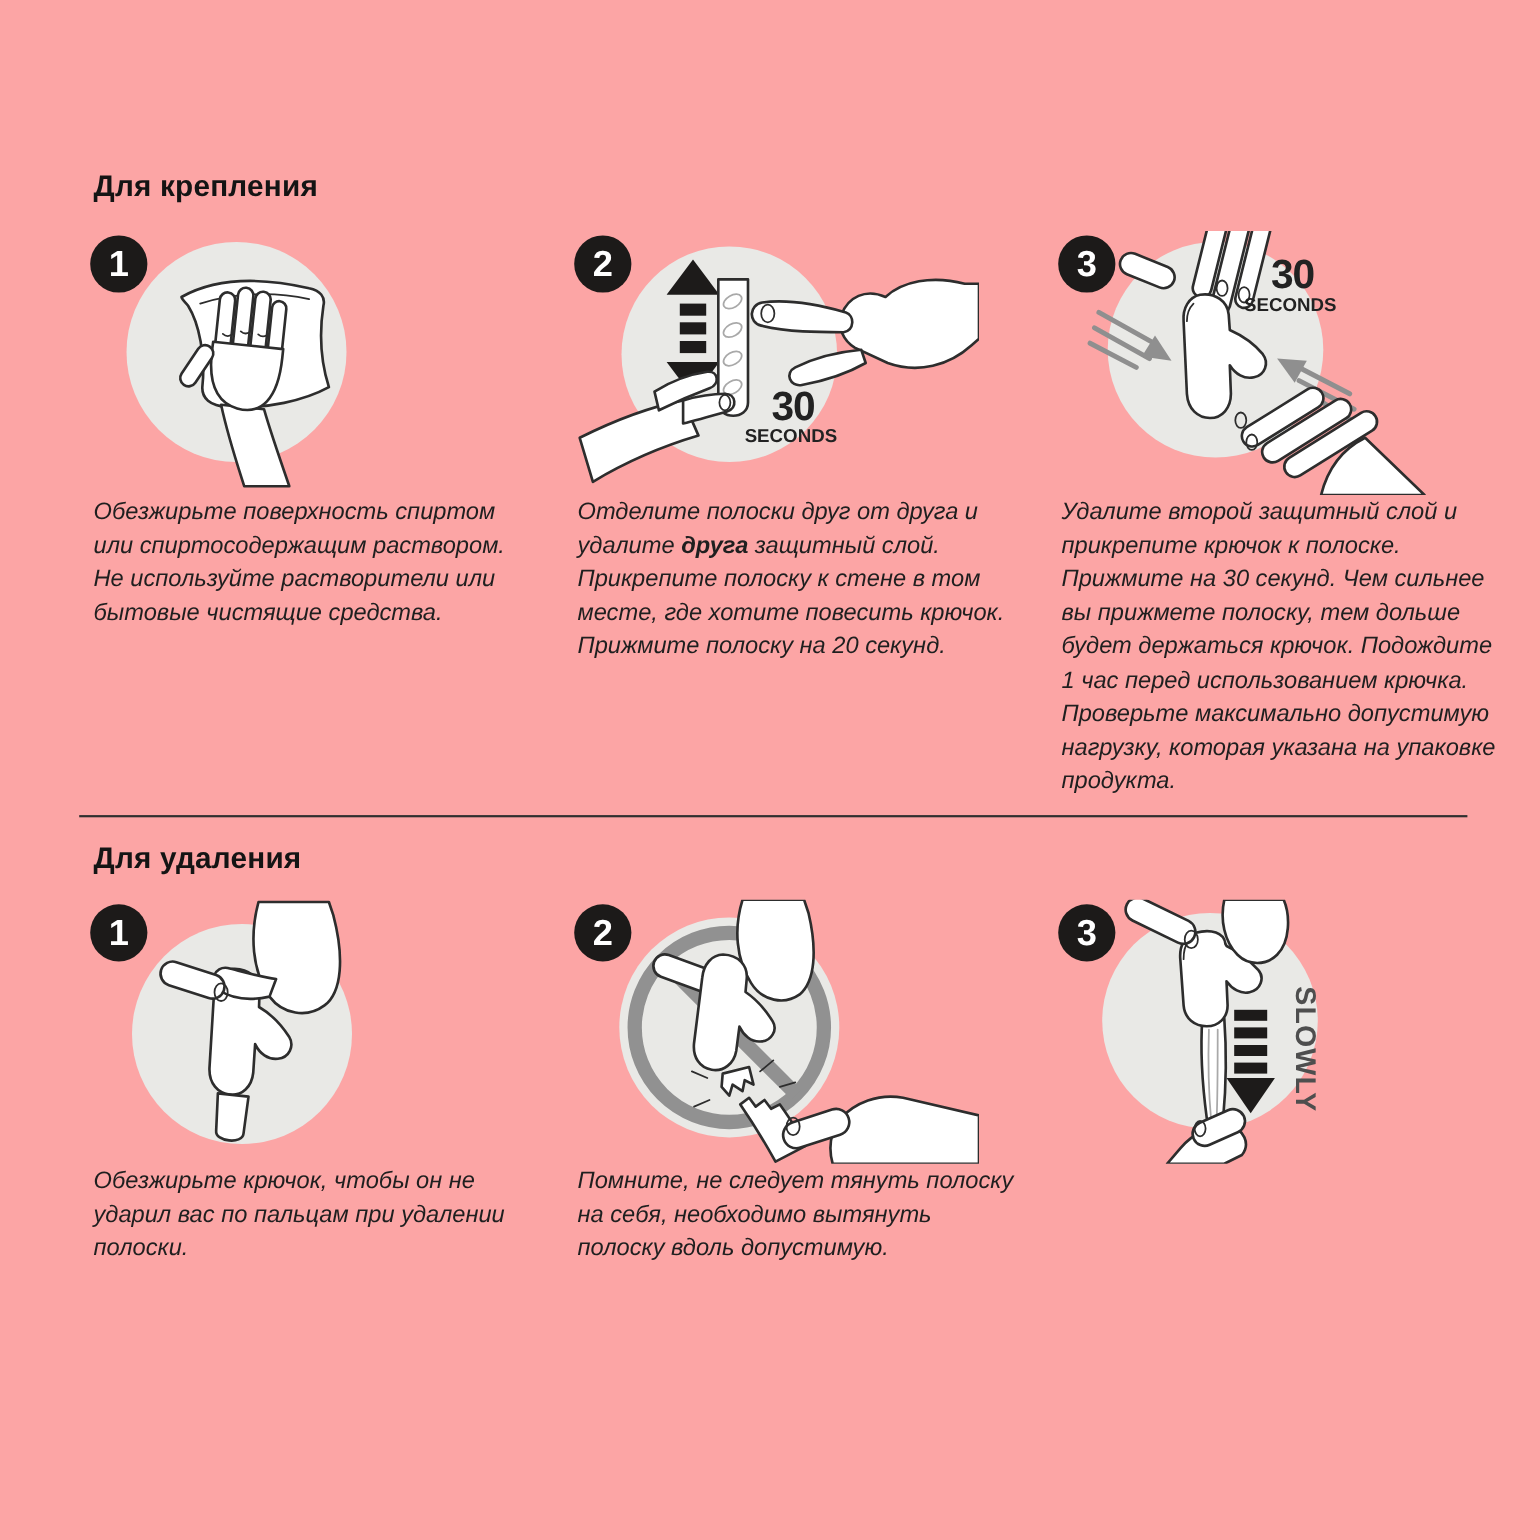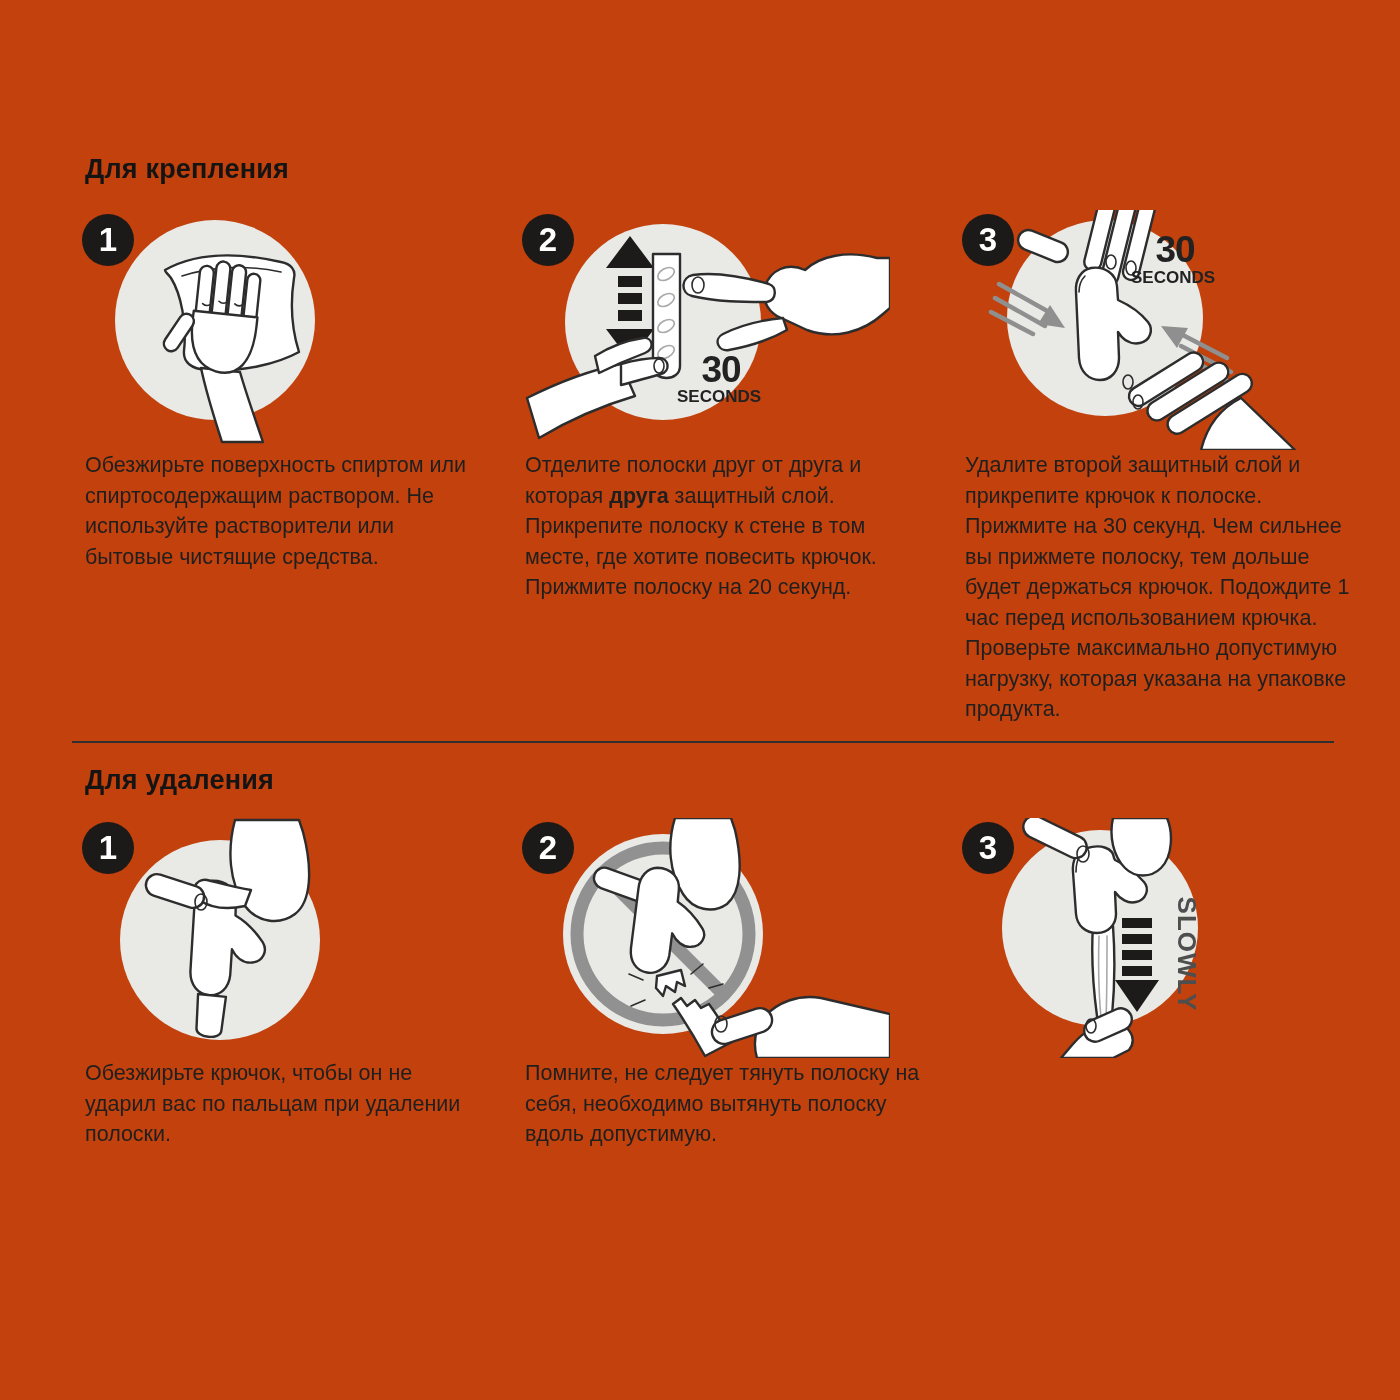--- a/index.html
+++ b/index.html
@@ -1,17 +1,17 @@
 <!DOCTYPE html>
 <html><head>
 <meta charset="utf-8">
 <style>
   html,body { margin:0; padding:0; background:#ffffff; }
   .page {
-    position:relative; width:1400px; height:1400px; background:#c2410c;
+    position:relative; width:1400px; height:1400px; background:#fca5a5;
     font-family:"Liberation Sans", sans-serif; color:#1f1f1f; overflow:hidden;
   }
   .section-title {
     position:absolute; left:85px; margin:0; font-size:27px; font-weight:bold;
     color:#141414; letter-spacing:.2px; line-height:1.1;
   }
   #title-attach { top:155px; }
   #title-remove { top:766px; }
   .divider { position:absolute; left:72px; top:741px; width:1262px; height:2px; background:#2f2f2f; }
   .step { position:absolute; width:425px; }
@@ -19,21 +19,21 @@
   .row2 { top:818px; }
   .c1 { left:85px; } .c2 { left:525px; } .c3 { left:965px; }
   .illus { position:relative; width:365px; height:240px; }
   .badge {
     position:absolute; left:-3px; top:4px; width:52px; height:52px; border-radius:50%;
     background:#1c1a19; color:#ffffff; font-weight:bold; font-size:33px;
     display:flex; align-items:center; justify-content:center; z-index:2;
   }
   .step-text {
     position:absolute; top:240px; left:0; width:400px; margin:0;
-    font-size:21.5px; line-height:30.5px; color:#1f1f1f;
+    font-size:21.5px; line-height:30.5px; color:#1f1f1f;font-style:italic;
   }
   .step-text strong { font-weight:bold; }
   
   .bgc  { fill:#e9e9e6; }
   .st   { fill:#ffffff; stroke:#2d2d2d; stroke-width:2.4; stroke-linejoin:round; stroke-linecap:round; }
   .thin { fill:none; stroke:#2d2d2d; stroke-width:1.6; stroke-linecap:round; }
   .faint{ fill:none; stroke:#a9a9a9; stroke-width:1.6; stroke-linecap:round; }
   .blk  { fill:#1d1b1a; }
   .gln  { fill:none; stroke:#8f8f8f; stroke-width:4.5; stroke-linecap:round; }
   .ghd  { fill:#8f8f8f; }
@@ -106,21 +106,21 @@
         <g>
           <path class="st" d="M2,188 C34,172 66,160 96,154 L110,186 C76,196 44,210 14,228 Z"></path>
           <path class="st" d="M96,154 C110,150 124,148 134,148 C144,148 146,161 136,164 C122,168 108,172 96,175 Z"></path>
           <path class="st" d="M70,146 C86,136 104,130 118,128 C128,127 130,139 120,143 C104,149 88,156 74,163 Z"></path>
           <ellipse class="thin" cx="134" cy="156" rx="5" ry="7"></ellipse>
         </g>
         <text class="timer-big" x="196" y="172" text-anchor="middle">30</text>
         <text class="timer-small" x="194" y="192" text-anchor="middle">SECONDS</text>
       </svg>
     </div>
-    <p class="step-text"><span>Отделите полоски друг от друга и которая </span><strong>друга</strong><span> защитный слой. Прикрепите полоску к стене в том месте, где хотите повесить крючок. Прижмите полоску на 20 секунд.</span></p>
+    <p class="step-text"><span>Отделите полоски друг от друга и удалите </span><strong>друга</strong><span> защитный слой. Прикрепите полоску к стене в том месте, где хотите повесить крючок. Прижмите полоску на 20 секунд.</span></p>
   </div>
 
   <div class="step row1 c3">
     <div class="badge">
       <span>3</span>
     </div>
     <div class="illus">
       <svg width="365" height="240" viewBox="0 0 365 240">
         <circle class="bgc" cx="140" cy="108" r="98"></circle>
         <g>

